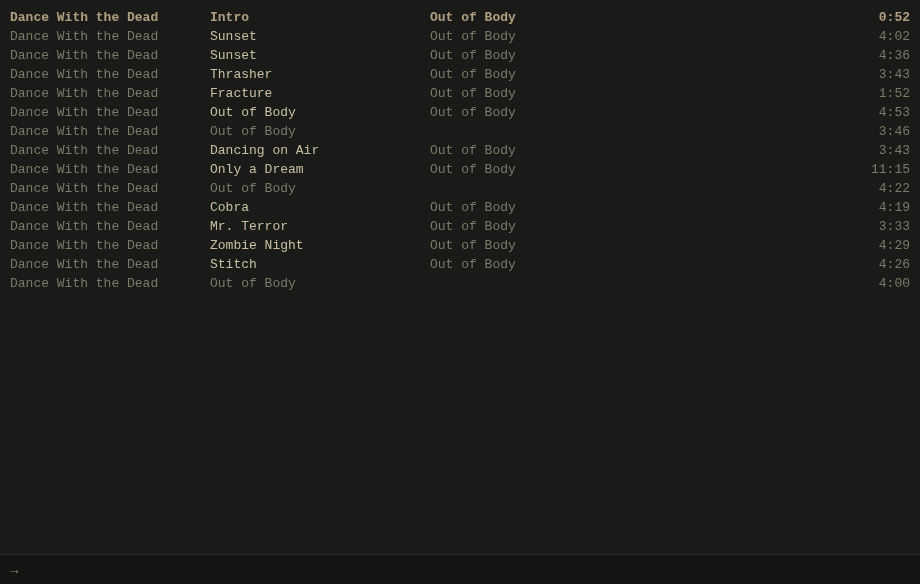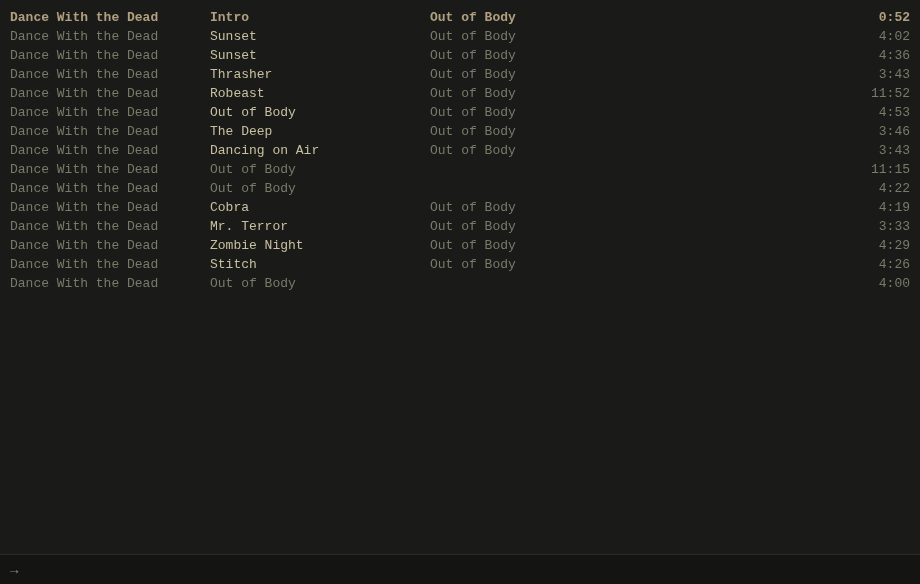--- a/index.html
+++ b/index.html
@@ -116,44 +116,44 @@
         <div class="col-duration">4:36</div>
       </div>
       <div class="track-row">
         <div class="col-artist">Dance With the Dead</div>
         <div class="col-title">Thrasher</div>
         <div class="col-album">Out of Body</div>
         <div class="col-duration">3:43</div>
       </div>
       <div class="track-row">
         <div class="col-artist">Dance With the Dead</div>
-        <div class="col-title">Robeast</div>
+        <div class="col-title">Fracture</div>
         <div class="col-album">Out of Body</div>
-        <div class="col-duration">11:52</div>
+        <div class="col-duration">1:52</div>
       </div>
       <div class="track-row">
         <div class="col-artist">Dance With the Dead</div>
         <div class="col-title">Out of Body</div>
         <div class="col-album">Out of Body</div>
         <div class="col-duration">4:53</div>
       </div>
       <div class="track-row">
         <div class="col-artist">Dance With the Dead</div>
-        <div class="col-title">The Deep</div>
         <div class="col-album">Out of Body</div>
         <div class="col-duration">3:46</div>
       </div>
       <div class="track-row">
         <div class="col-artist">Dance With the Dead</div>
         <div class="col-title">Dancing on Air</div>
         <div class="col-album">Out of Body</div>
         <div class="col-duration">3:43</div>
       </div>
       <div class="track-row">
         <div class="col-artist">Dance With the Dead</div>
+        <div class="col-title">Only a Dream</div>
         <div class="col-album">Out of Body</div>
         <div class="col-duration">11:15</div>
       </div>
       <div class="track-row">
         <div class="col-artist">Dance With the Dead</div>
         <div class="col-album">Out of Body</div>
         <div class="col-duration">4:22</div>
       </div>
       <div class="track-row">
         <div class="col-artist">Dance With the Dead</div>

